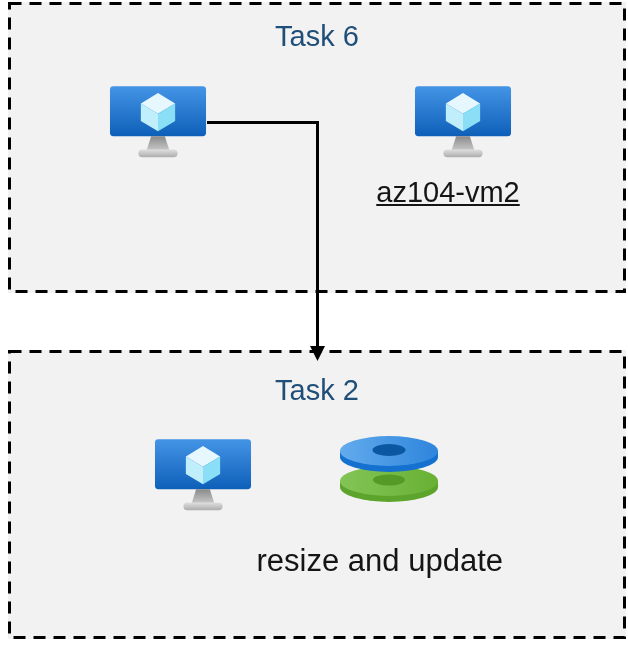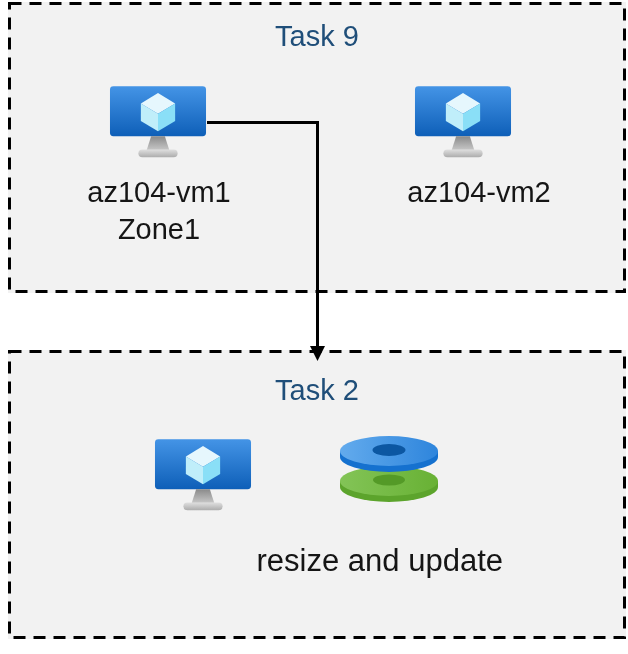--- a/index.html
+++ b/index.html
@@ -46,21 +46,21 @@
   .vm-label {
     position: absolute;
     width: 216px;
     top: 172px;
     text-align: center;
     font-size: 29px;
     line-height: 37px;
     color: #151515;
   }
   #vm1-label { left: 43px; }
-  #vm2-label { left: 363px; }
+  #vm2-label { left: 332px; text-decoration: underline; }
   .caption {
     position: absolute;
     left: 55px; top: 190px;
     width: 440px;
     text-align: right;
     font-size: 31px;
     line-height: 42px;
     color: #151515;
   }
   .arrow-overlay {
@@ -116,37 +116,33 @@
         <ellipse cx="51" cy="16" rx="49" ry="15" fill="url(#diskBlueTop)"></ellipse>
         <ellipse cx="51" cy="15" rx="16.5" ry="6" fill="#0C57A2"></ellipse>
       </g>
     </defs>
   </svg>
 
   <div class="task-box" id="task1-box">
     <svg class="box-border" viewBox="0 0 618 291">
       <rect x="1.5" y="1.5" width="615" height="288" fill="none" stroke="#000000" stroke-width="3" stroke-dasharray="12 8"></rect>
     </svg>
-    <div class="task-title">Task 9</div>
+    <div class="task-title">Task 6</div>
 
     <div class="vm-icon-wrap" id="vm1-icon">
       <svg viewBox="0 0 100 75">
           <use href="#vm-sym"></use>
         </svg>
     </div>
     <div class="vm-icon-wrap" id="vm2-icon">
       <svg viewBox="0 0 100 75">
           <use href="#vm-sym"></use>
         </svg>
     </div>
 
-    <div class="vm-label" id="vm1-label">
-      <div>az104-vm1</div>
-      <div>Zone1</div>
-    </div>
     <div class="vm-label" id="vm2-label">
       <div>az104-vm2</div>
     </div>
   </div>
 
   <div class="task-box" id="task2-box">
     <svg class="box-border" viewBox="0 0 618 289">
       <rect x="1.5" y="1.5" width="615" height="286" fill="none" stroke="#000000" stroke-width="3" stroke-dasharray="12 8"></rect>
     </svg>
     <div class="task-title">Task 2</div>

